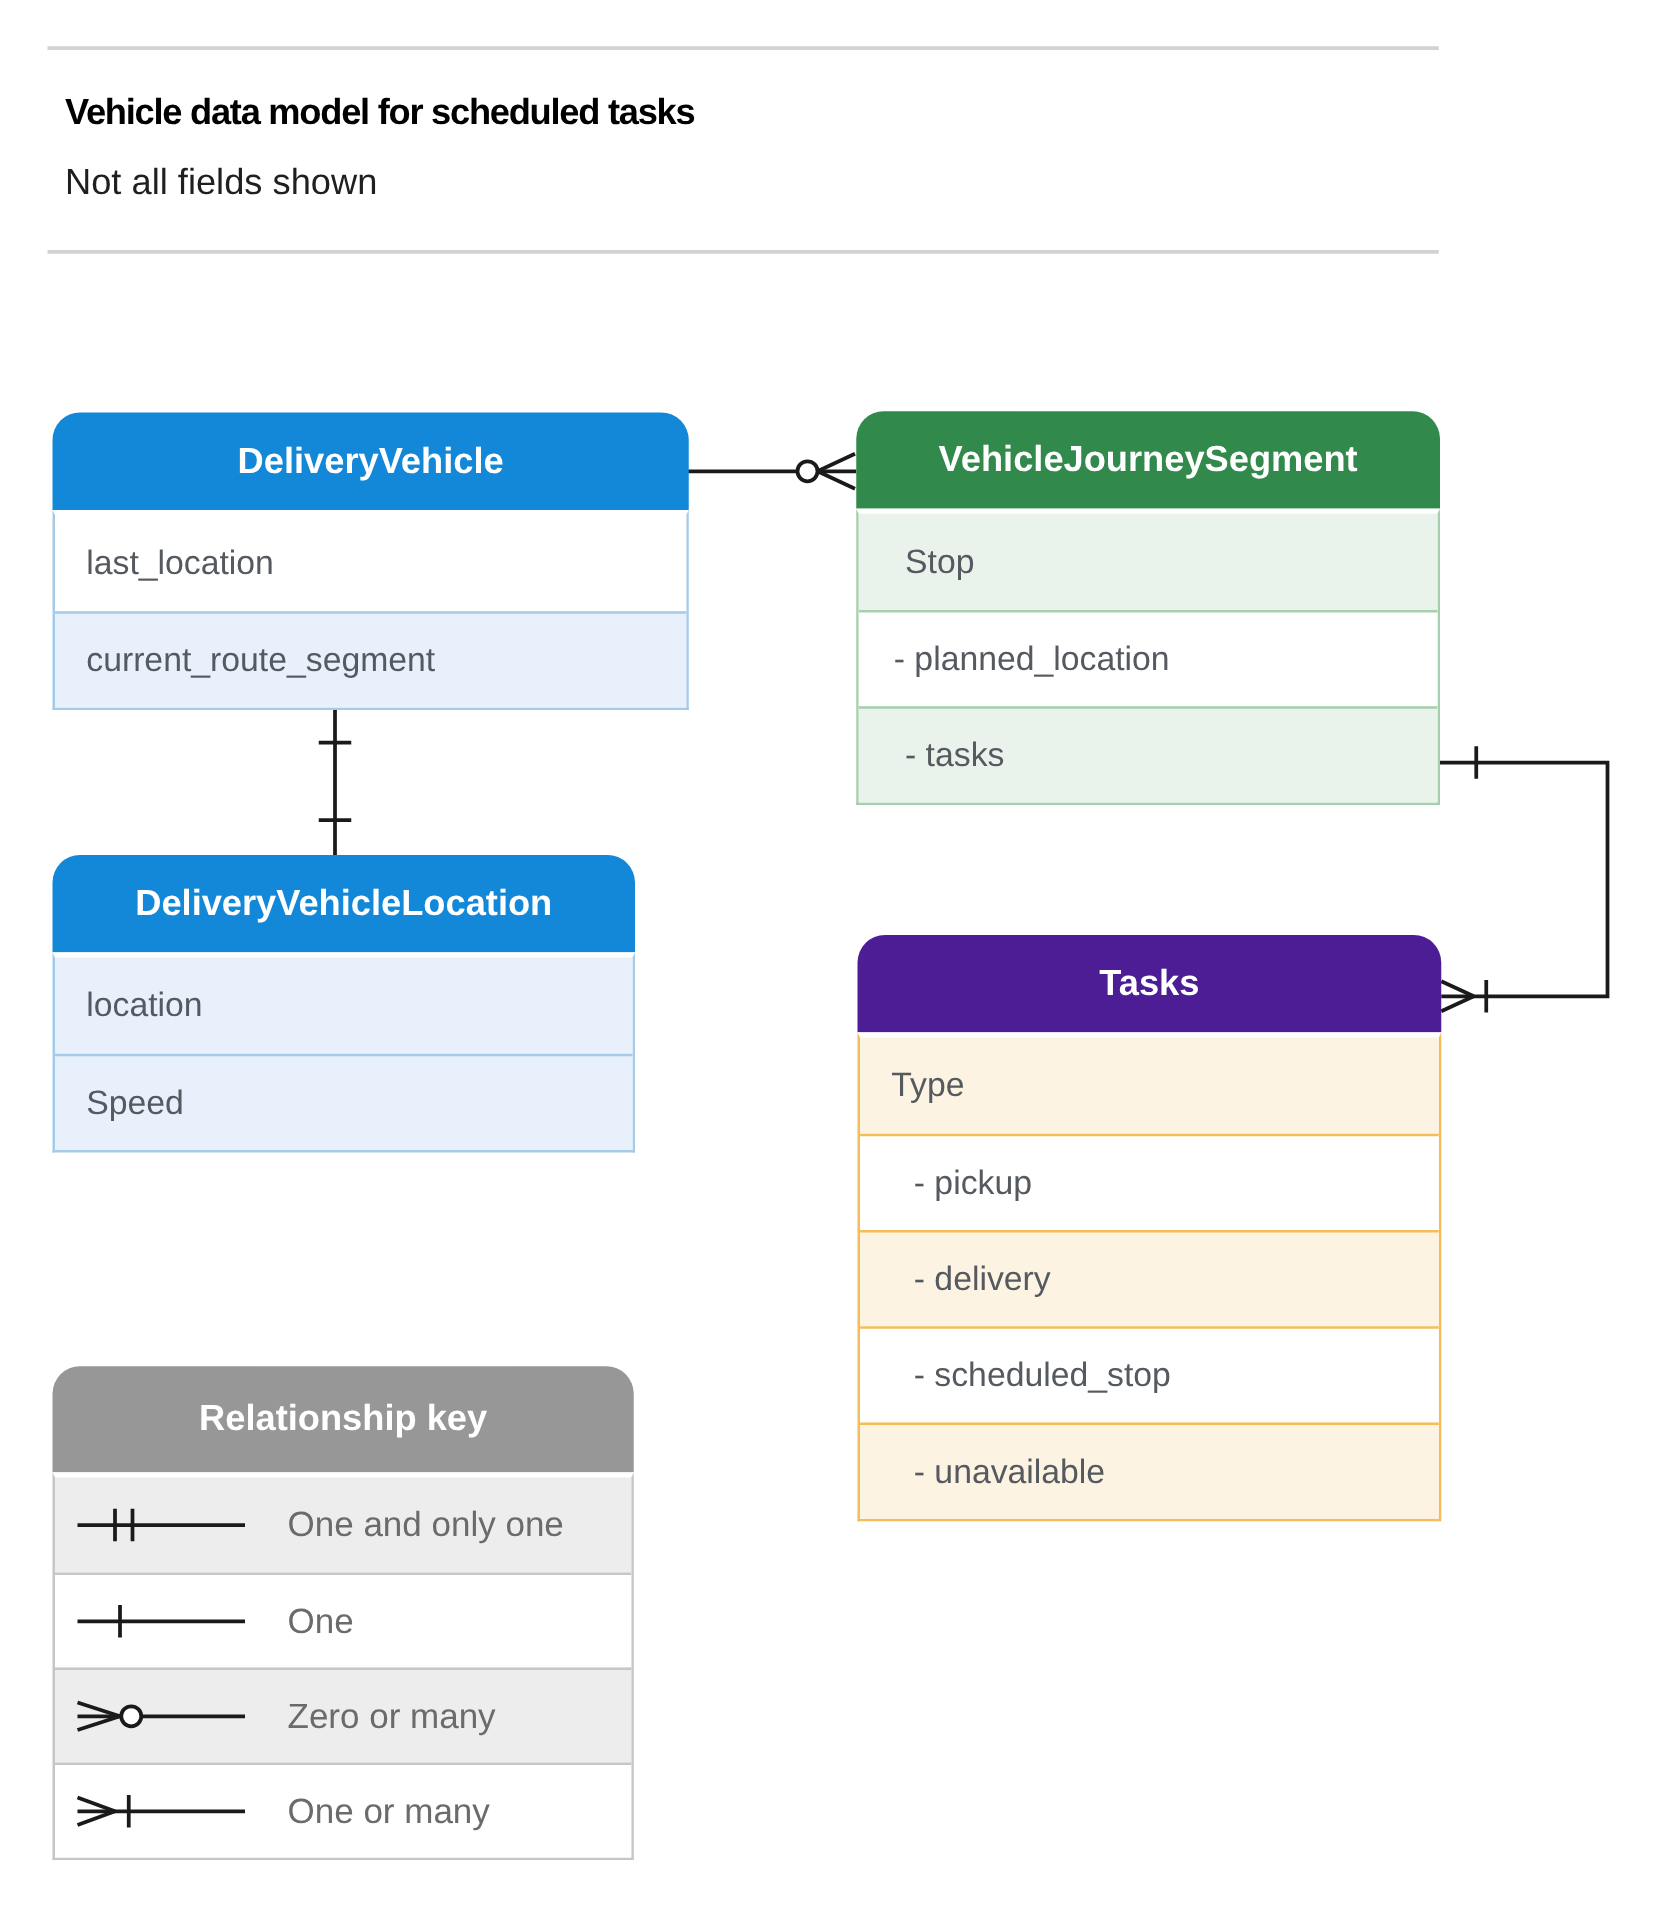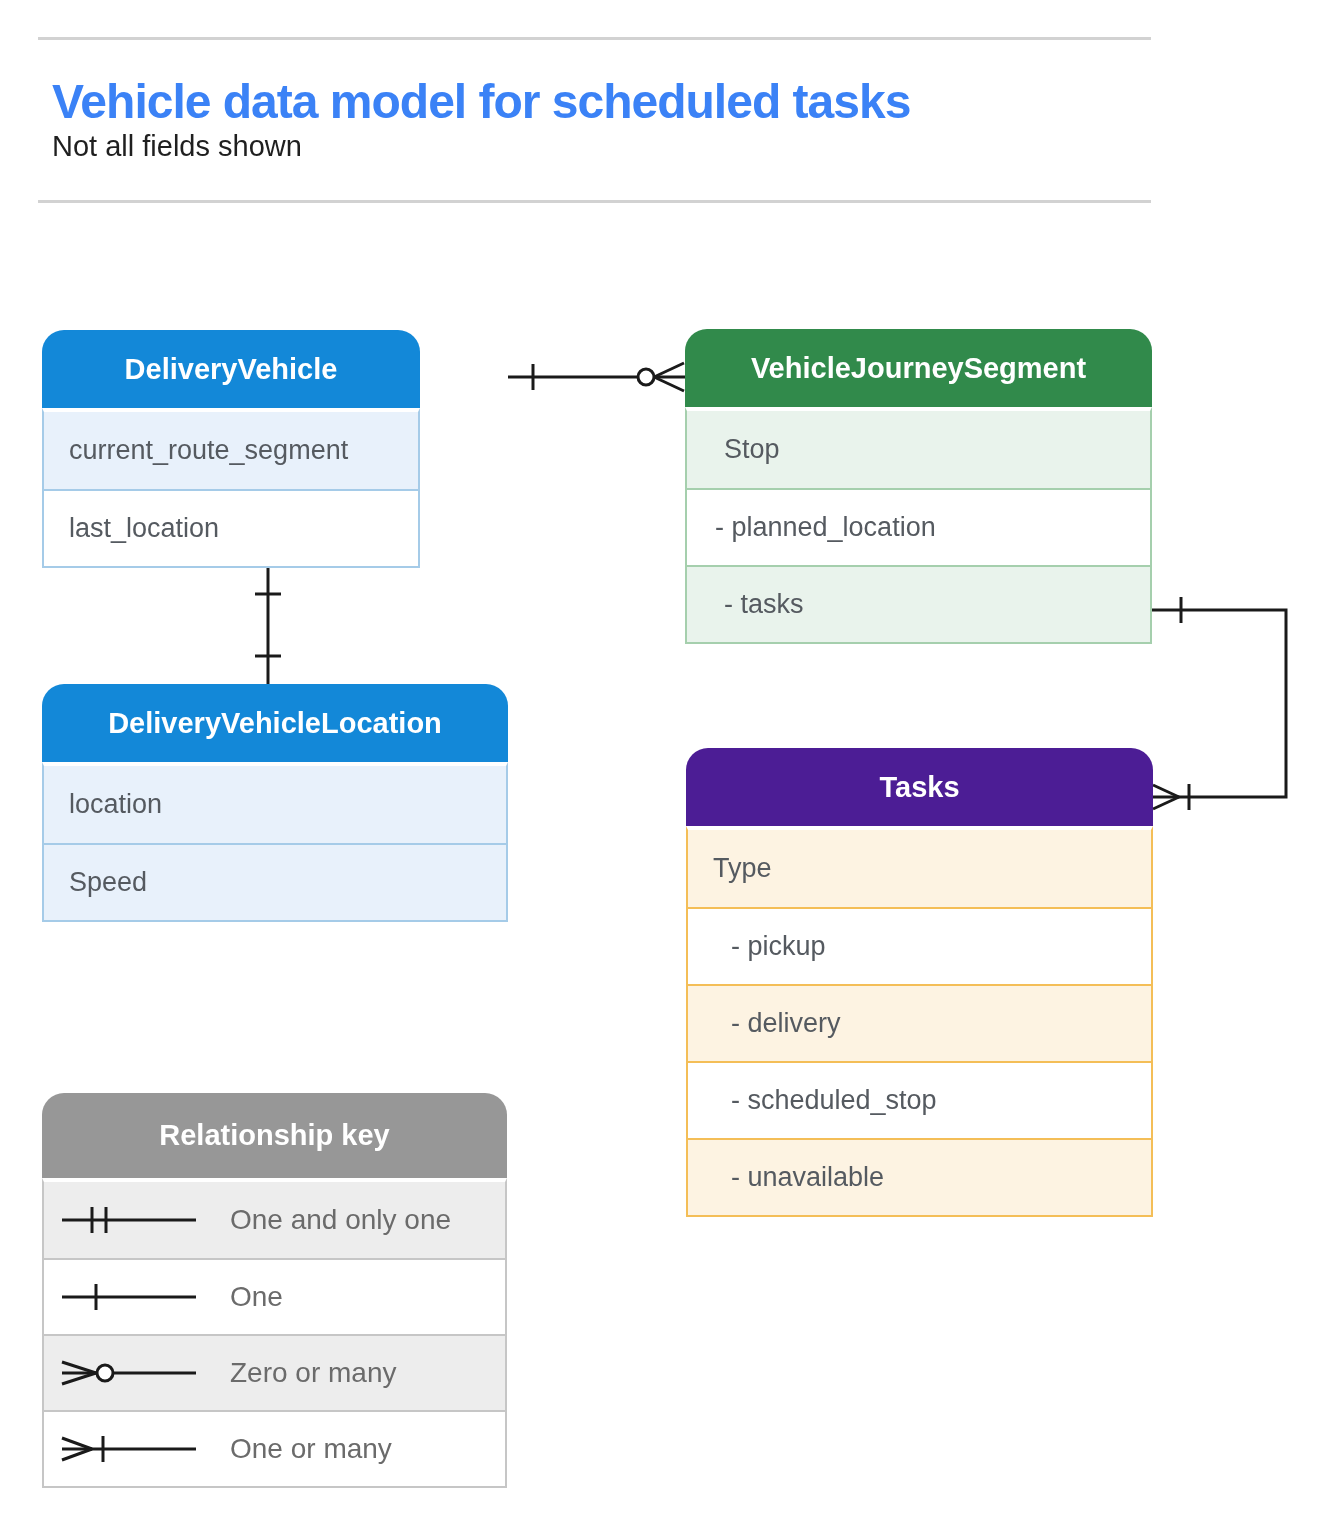--- a/index.html
+++ b/index.html
@@ -18,24 +18,24 @@
     width:1113px;
     height:3px;
     background:#d2d2d2;
   }
   .divider.top { top:37px; }
   .divider.second { top:200px; }
   .page-title {
     position:absolute;
     left:52px;
     top:74px;
-    font-size:48px;
+    font-size:29px;
     font-weight:bold;
     letter-spacing:-1px;
-    color:#3b82f6;
+    color:#000000;
   }
   .page-subtitle {
     position:absolute;
     left:52px;
     top:130px;
     font-size:29px;
     color:#1f1f1f;
   }
 
   
@@ -140,25 +140,25 @@
       <path d="M1152,610 H1286 V797 H1153"></path>
       <line x1="1181" y1="597" x2="1181" y2="623"></line>
       <g>
         <line x1="1189" y1="784" x2="1189" y2="810"></line>
         <line x1="1179" y1="797" x2="1153" y2="785"></line>
         <line x1="1179" y1="797" x2="1153" y2="809"></line>
       </g>
     </g>
   </svg>
 
-  <div class="entity blue" style="left:42px; top:330px; width:378px;">
+  <div class="entity blue" style="left:42px; top:330px; width:509px;">
     <div class="entity-header">DeliveryVehicle</div>
     <div class="entity-body">
+      <div class="row">last_location</div>
       <div class="row shaded">current_route_segment</div>
-      <div class="row">last_location</div>
     </div>
   </div>
 
   <div class="entity green" style="left:685px; top:329px; width:467px;">
     <div class="entity-header">VehicleJourneySegment</div>
     <div class="entity-body">
       <div class="row shaded">Stop</div>
       <div class="row indent-sm">- planned_location</div>
       <div class="row shaded indent-sm">- tasks</div>
     </div>

